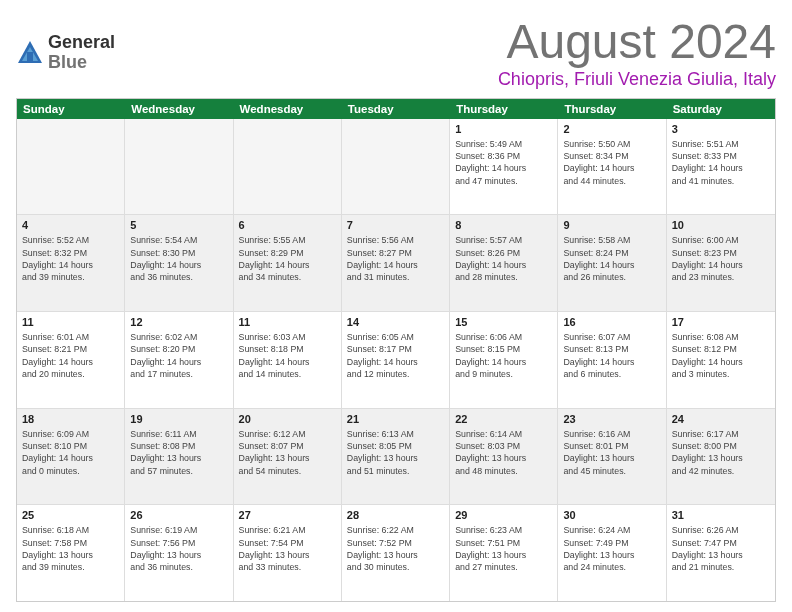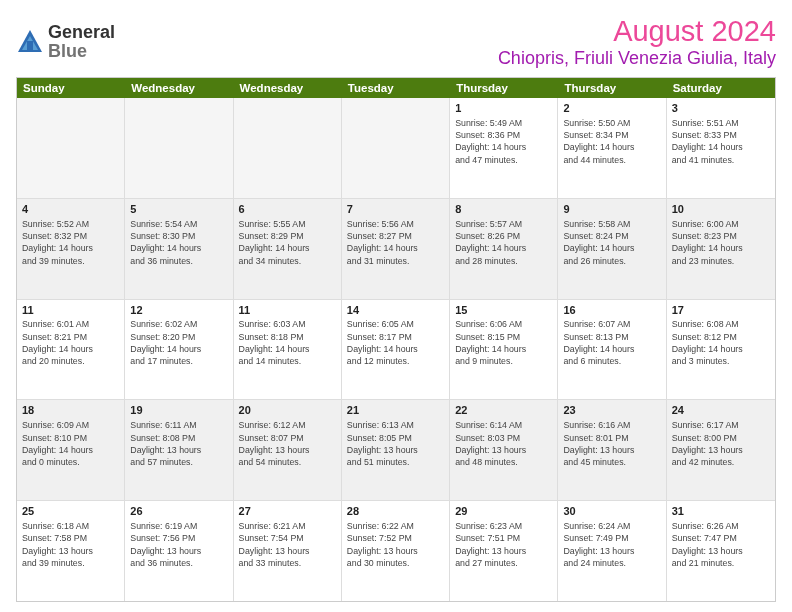--- a/index.html
+++ b/index.html
@@ -36,39 +36,39 @@
     .logo-general { color: #333; }
     .logo-blue { color: #737373; }
     .logo-icon {
       width: 28px;
       height: 28px;
     }
     .title-block {
       text-align: right;
     }
     .month-year {
-      font-size: 29px;
+      font-size: 48px;
       font-weight: normal;
-      color: #ec4899;
+      color: #737373;
       line-height: 1.1;
     }
     .location {
       font-size: 18px;
       color: #a21caf;
     }
     .calendar {
       flex: 1;
       display: flex;
       flex-direction: column;
       border: 1px solid #ccc;
     }
     .cal-header {
       display: grid;
       grid-template-columns: repeat(7, 1fr);
-      background: #4d7c0f;
+      background: #15803d;
     }
     .cal-header-cell {
       color: #fff;
       font-size: 11.5px;
       font-weight: bold;
       padding: 4px 6px;
       text-align: left;
     }
     .cal-body {
       flex: 1;

